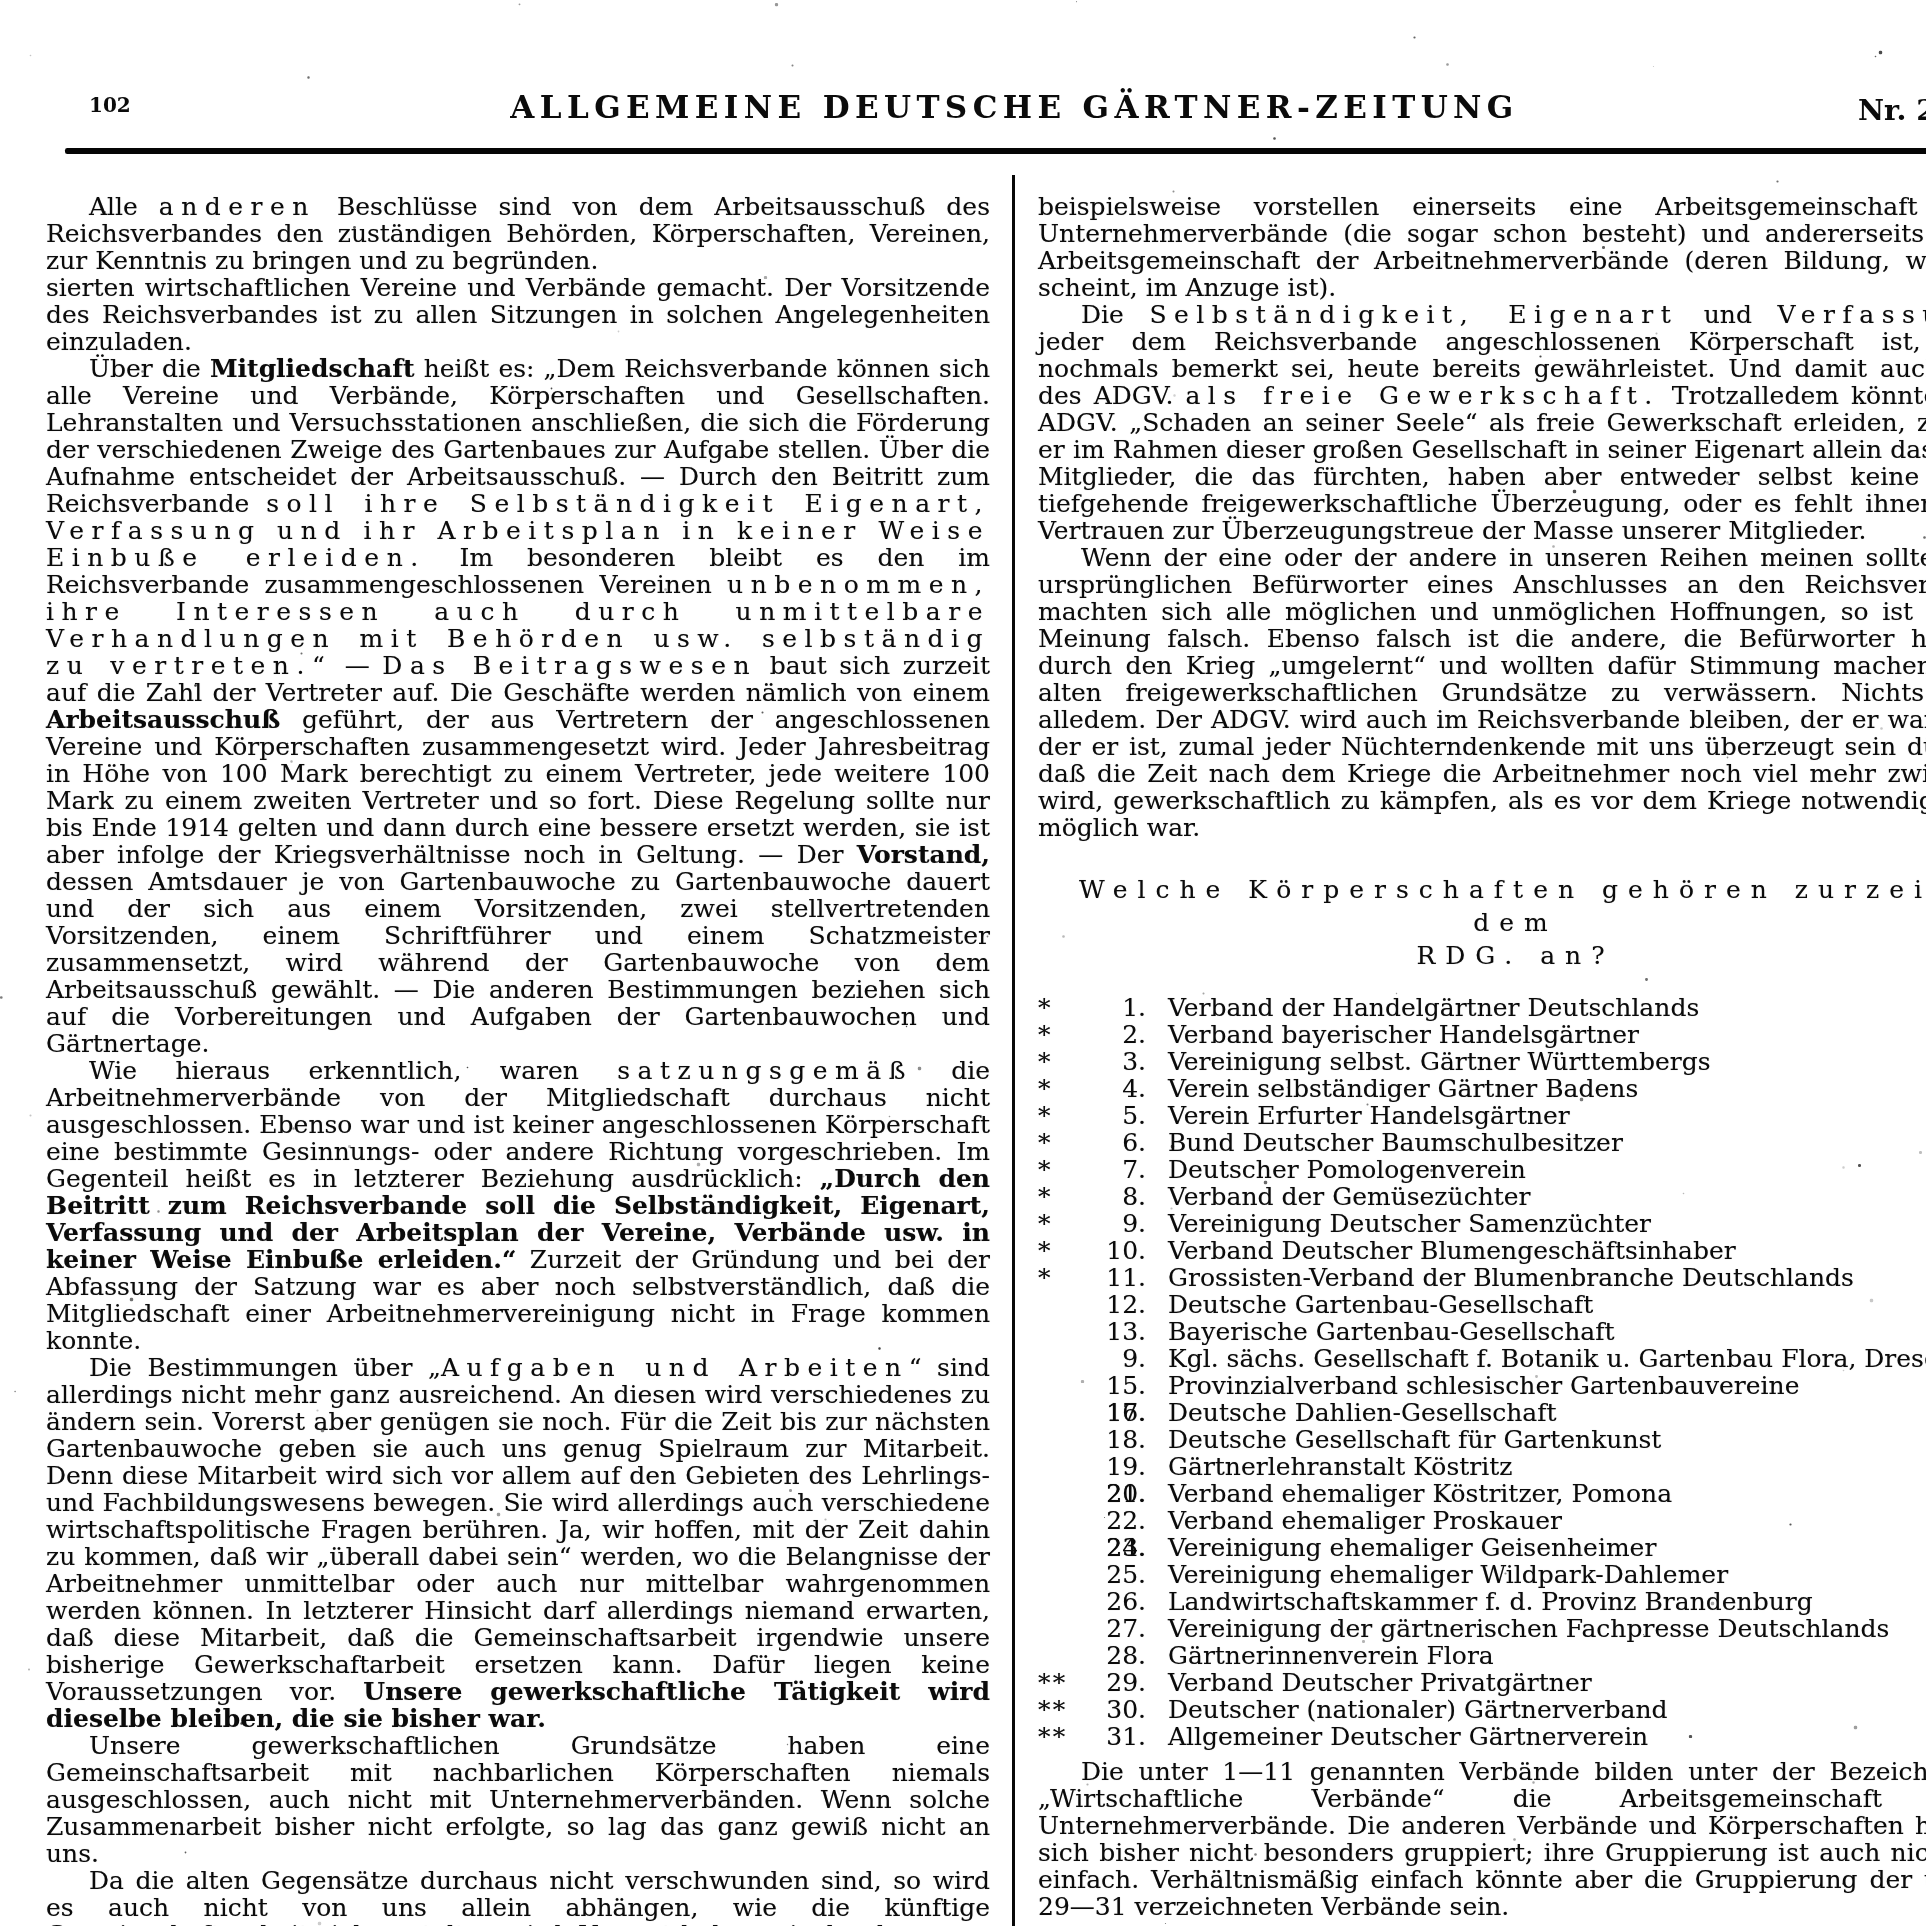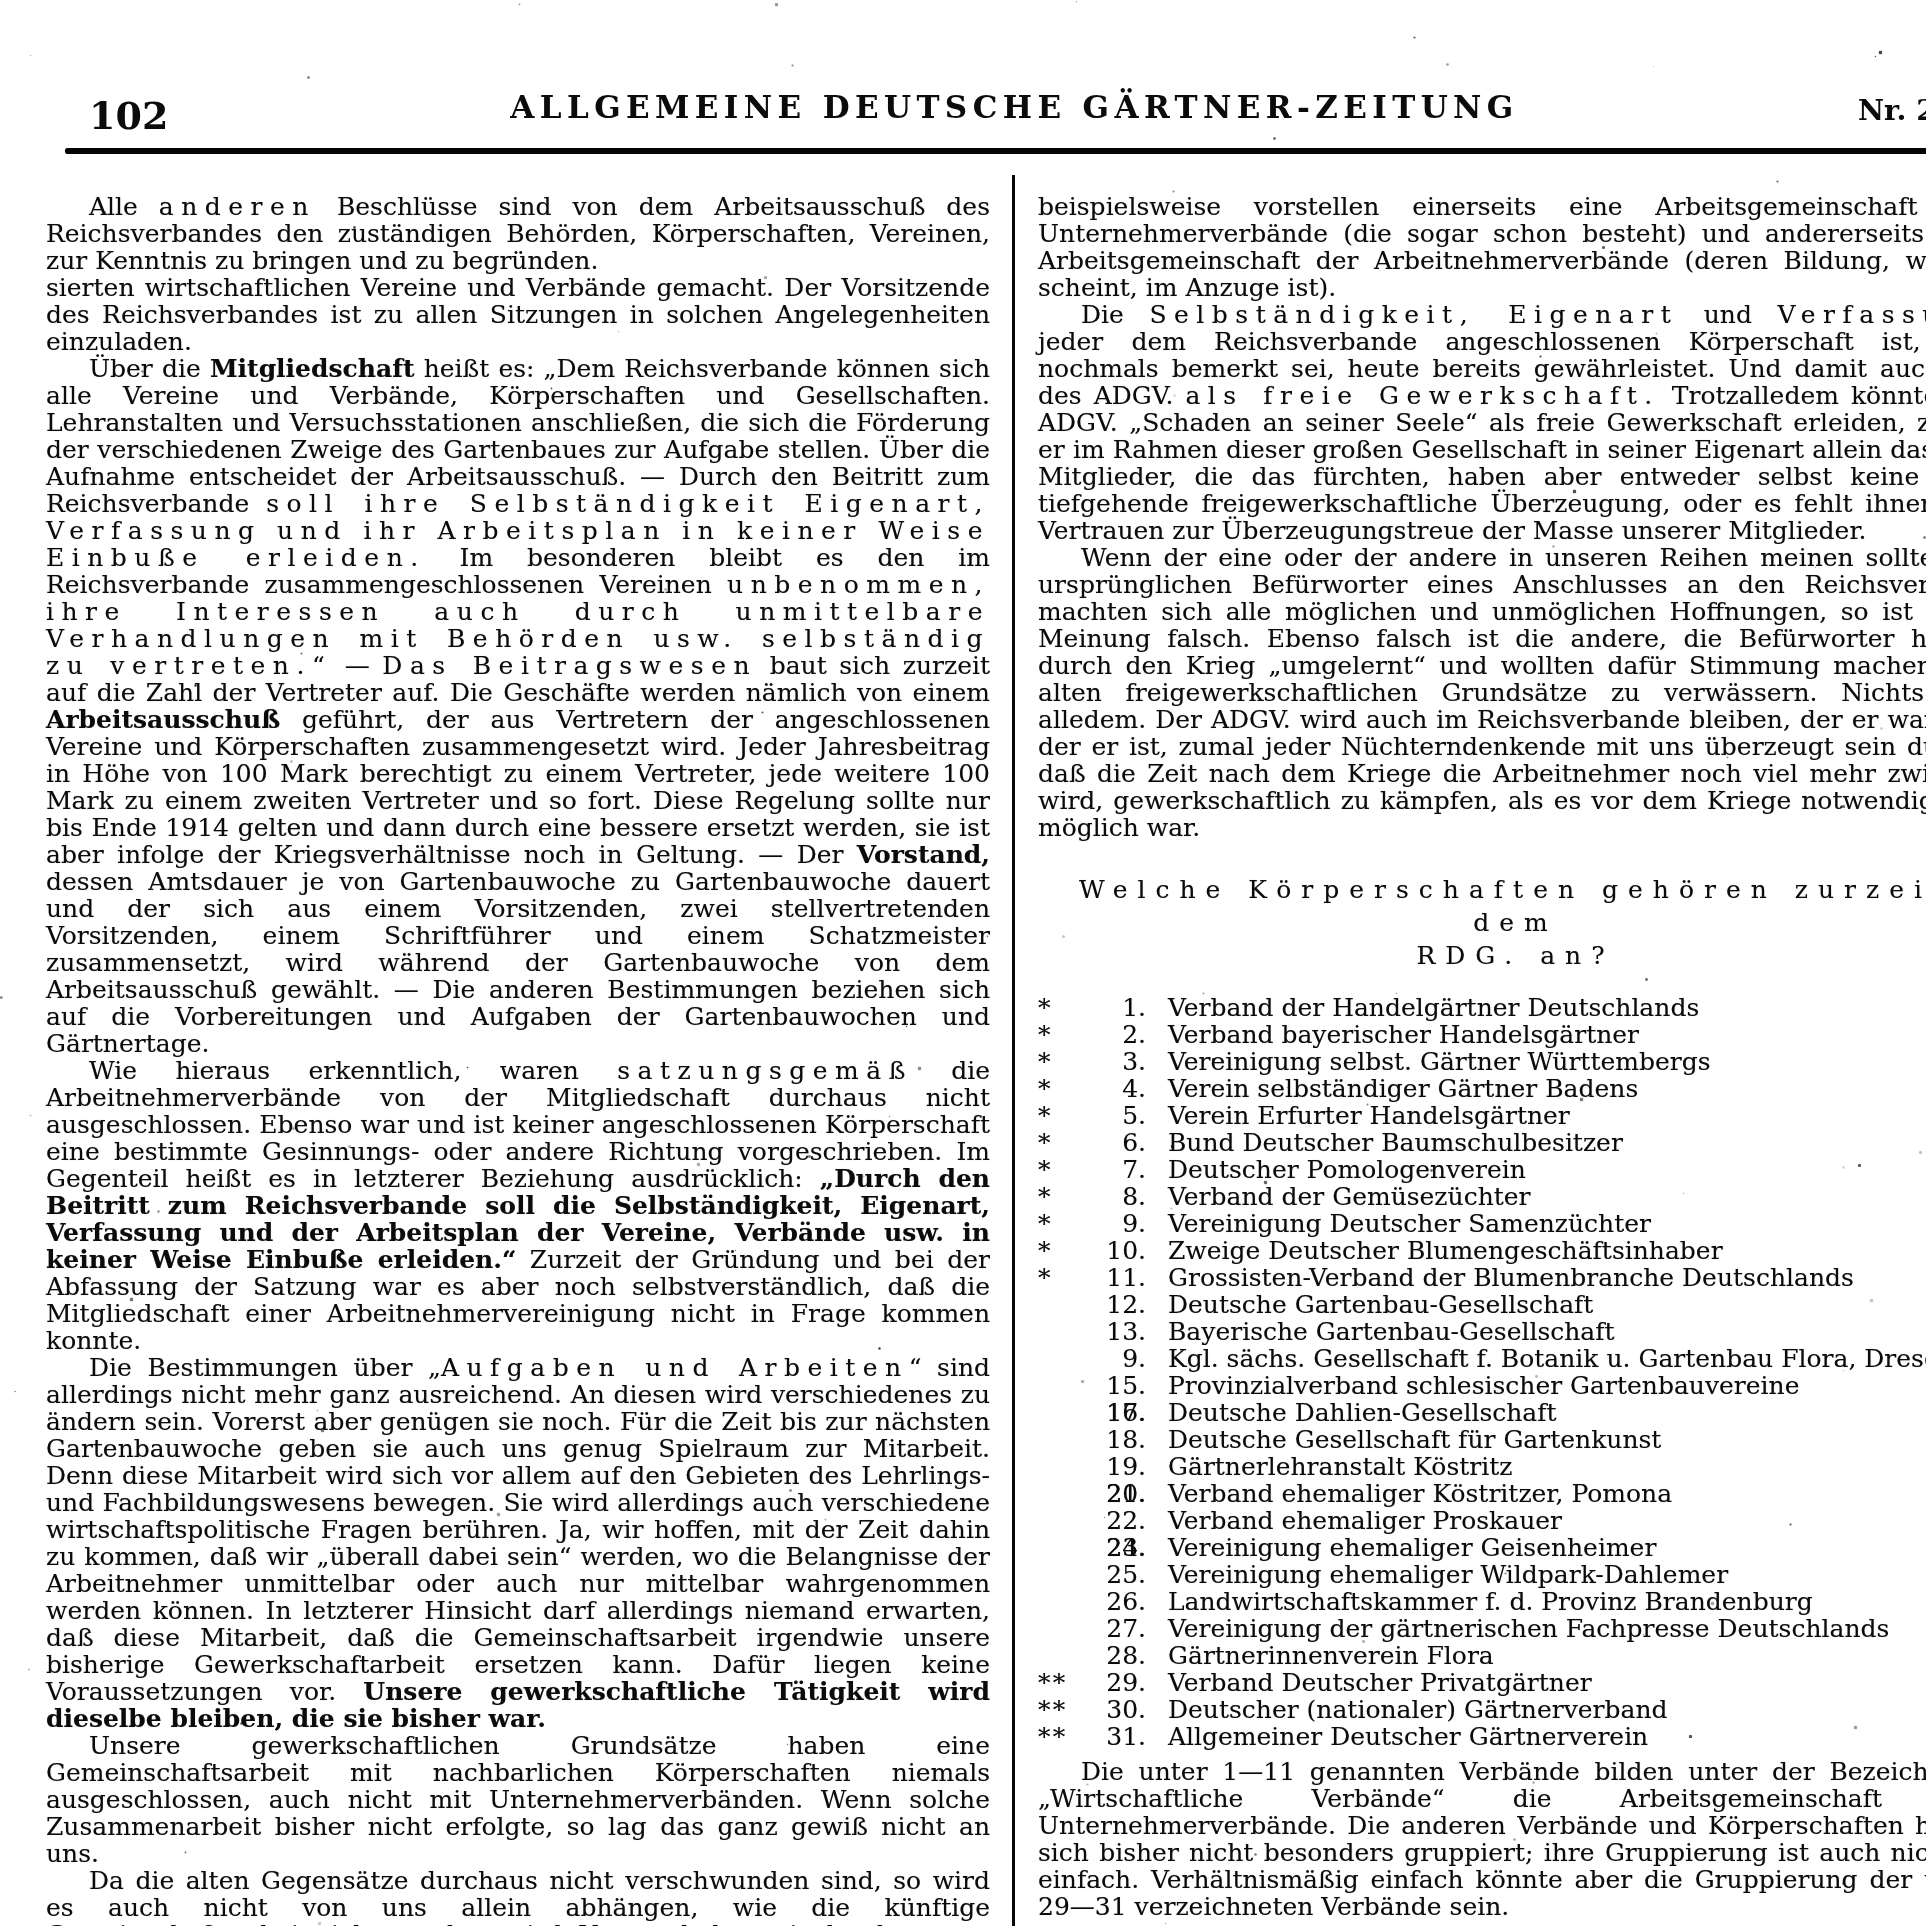--- a/index.html
+++ b/index.html
@@ -4,21 +4,21 @@
 <style>
   html,body{margin:0;padding:0;}
   body{
     width:2029px;height:2939px;position:relative;background:#ffffff;
     font-family:"DejaVu Serif","Liberation Serif",serif;color:#0b0b0b;
     -webkit-font-smoothing:antialiased;
   }
   .page{position:absolute;inset:0;overflow:hidden;}
   .speckles{position:absolute;top:0;left:0;width:0.8px;height:0.8px;background:transparent;border-radius:50%;}
   .header{position:absolute;top:0;left:0;width:100%;height:162px;}
-  .page-number{position:absolute;top:93px;left:89px;font-size:38px;font-weight:bold;}
+  .page-number{position:absolute;top:93px;left:89px;font-size:20px;font-weight:bold;}
   .masthead{position:absolute;top:89px;left:0;width:100%;margin:0;text-align:center;
     font-size:31px;font-weight:bold;letter-spacing:5.4px;white-space:nowrap;}
   .issue-number{position:absolute;top:93px;right:73px;font-size:28.5px;font-weight:bold;}
   .header-rule{position:absolute;top:148px;left:65px;width:1928px;height:5.8px;background:#050505;border-radius:2.3px;}
   .col{position:absolute;top:193px;font-size:25px;line-height:27px;text-align:justify;z-index:2;}
   .col-left{left:46px;width:944px;}
   .col-right{left:1038px;width:955px;}
   .col-divider{position:absolute;top:175px;left:1012px;width:2.7px;height:2727px;background:#070707;z-index:1;}
   p.para{margin:0;text-shadow:0 0 0.8px rgba(0,0,0,.35);}
   p.para.ind{text-indent:43px;}
@@ -65,21 +65,21 @@
       <ol class="org-list">
         <li class="org-item"><span class="marker">*</span><span class="num">1.</span><span class="itxt">Verband der Handelgärtner Deutschlands</span></li>
         <li class="org-item"><span class="marker">*</span><span class="num">2.</span><span class="itxt">Verband bayerischer Handelsgärtner</span></li>
         <li class="org-item"><span class="marker">*</span><span class="num">3.</span><span class="itxt">Vereinigung selbst. Gärtner Württembergs</span></li>
         <li class="org-item"><span class="marker">*</span><span class="num">4.</span><span class="itxt">Verein selbständiger Gärtner Badens</span></li>
         <li class="org-item"><span class="marker">*</span><span class="num">5.</span><span class="itxt">Verein Erfurter Handelsgärtner</span></li>
         <li class="org-item"><span class="marker">*</span><span class="num">6.</span><span class="itxt">Bund Deutscher Baumschulbesitzer</span></li>
         <li class="org-item"><span class="marker">*</span><span class="num">7.</span><span class="itxt">Deutscher Pomologenverein</span></li>
         <li class="org-item"><span class="marker">*</span><span class="num">8.</span><span class="itxt">Verband der Gemüsezüchter</span></li>
         <li class="org-item"><span class="marker">*</span><span class="num">9.</span><span class="itxt">Vereinigung Deutscher Samenzüchter</span></li>
-        <li class="org-item"><span class="marker">*</span><span class="num">10.</span><span class="itxt">Zweige Deutscher Blumengeschäftsinhaber</span></li>
+        <li class="org-item"><span class="marker">*</span><span class="num">10.</span><span class="itxt">Verband Deutscher Blumengeschäftsinhaber</span></li>
         <li class="org-item"><span class="marker">*</span><span class="num">11.</span><span class="itxt">Grossisten-Verband der Blumenbranche Deutschlands</span></li>
         <li class="org-item"><span class="marker"></span><span class="num">12.</span><span class="itxt">Deutsche Gartenbau-Gesellschaft</span></li>
         <li class="org-item"><span class="marker"></span><span class="num">13.</span><span class="itxt">Bayerische Gartenbau-Gesellschaft</span></li>
         <li class="org-item"><span class="marker"></span><span class="num">9.</span><span class="itxt">Kgl. sächs. Gesellschaft f. Botanik u. Gartenbau Flora, Dresden.</span></li>
         <li class="org-item"><span class="marker"></span><span class="num">15.</span><span class="itxt">Provinzialverband schlesischer Gartenbauvereine</span></li>
         <li class="org-item"><span class="marker"></span><span class="num">16.</span></li>
         <li class="org-item"><span class="marker"></span><span class="num">17.</span><span class="itxt">Deutsche Dahlien-Gesellschaft</span></li>
         <li class="org-item"><span class="marker"></span><span class="num">18.</span><span class="itxt">Deutsche Gesellschaft für Gartenkunst</span></li>
         <li class="org-item"><span class="marker"></span><span class="num">19.</span><span class="itxt">Gärtnerlehranstalt Köstritz</span></li>
         <li class="org-item"><span class="marker"></span><span class="num">20.</span></li>

